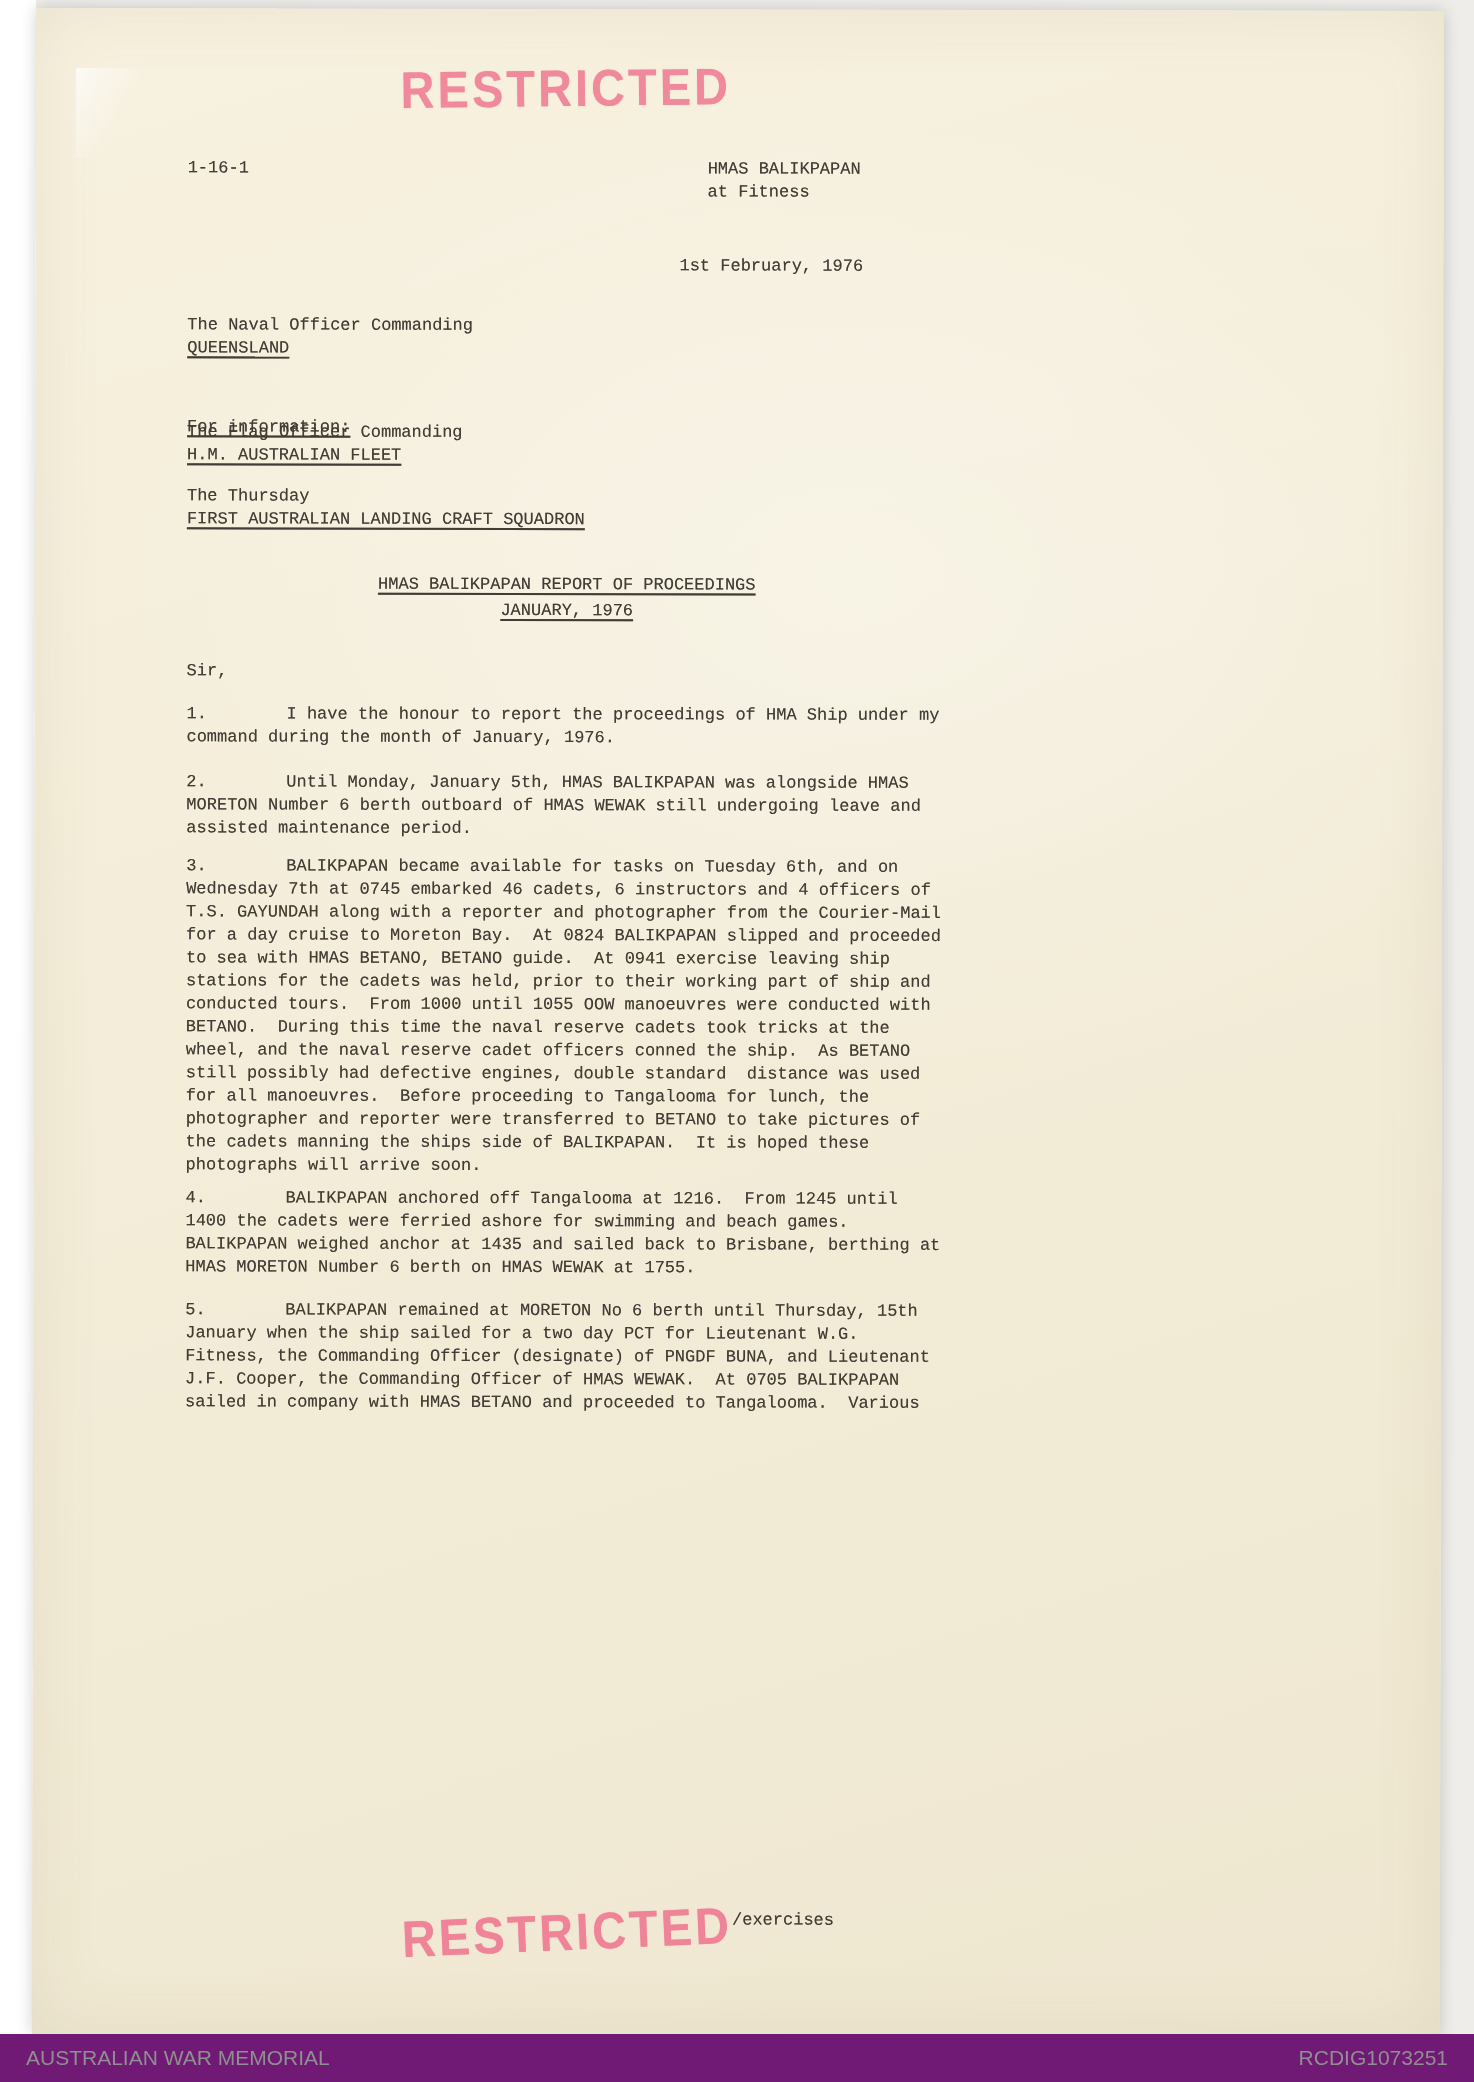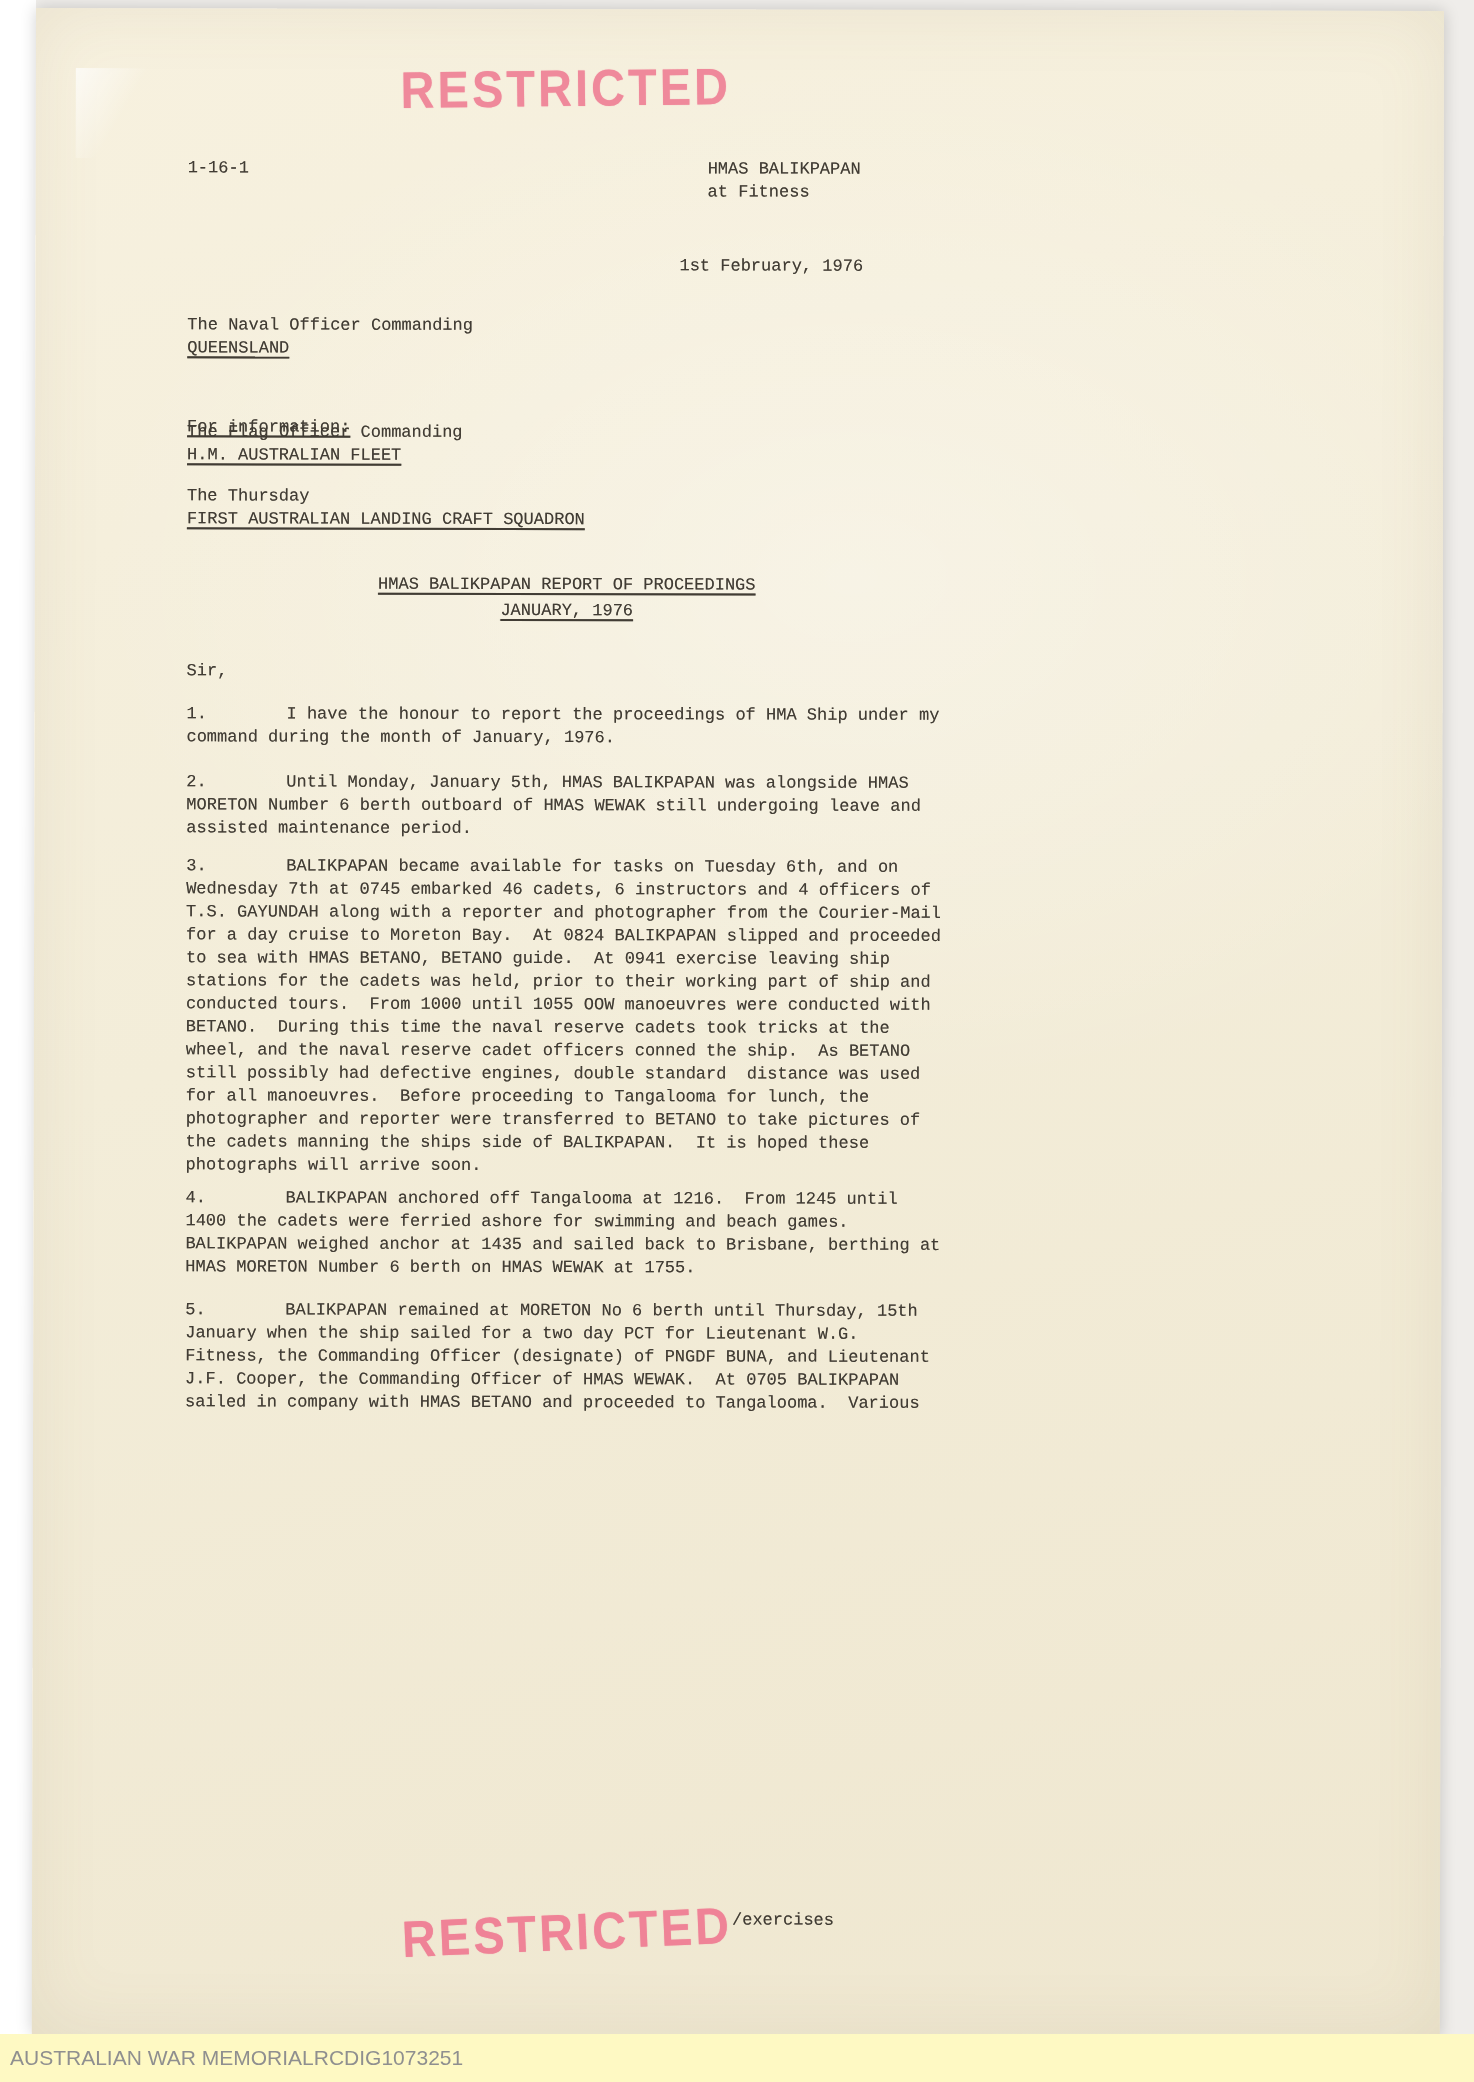--- a/index.html
+++ b/index.html
@@ -68,23 +68,23 @@
   .para .num{position:absolute;left:0;top:0;}
   .para .ptext{white-space:pre-wrap;text-indent:100px;}
   .p1{top:694px;}
   .p2{top:762px;}
   .p3{top:846px;}
   .p4{top:1178px;}
   .p5{top:1290px;}
   .continuation{left:700px;top:1858px;margin-top:41px;}
   .footer{
     position:absolute;left:0;bottom:0;width:1474px;height:48px;
-    background:#fef9c3;
-    display:flex;align-items:center;
-    box-sizing:border-box;padding:0 10px;
+    background:#701a75;
+    display:flex;align-items:center;justify-content:space-between;
+    box-sizing:border-box;padding:0 26px;
     color:#8f8f8f;font-size:21px;
     font-family:"Liberation Sans", sans-serif;
   }
 </style>
 </head>
 <body>
 
 <div class="scan-edge"></div>
 
 <div class="paper">

